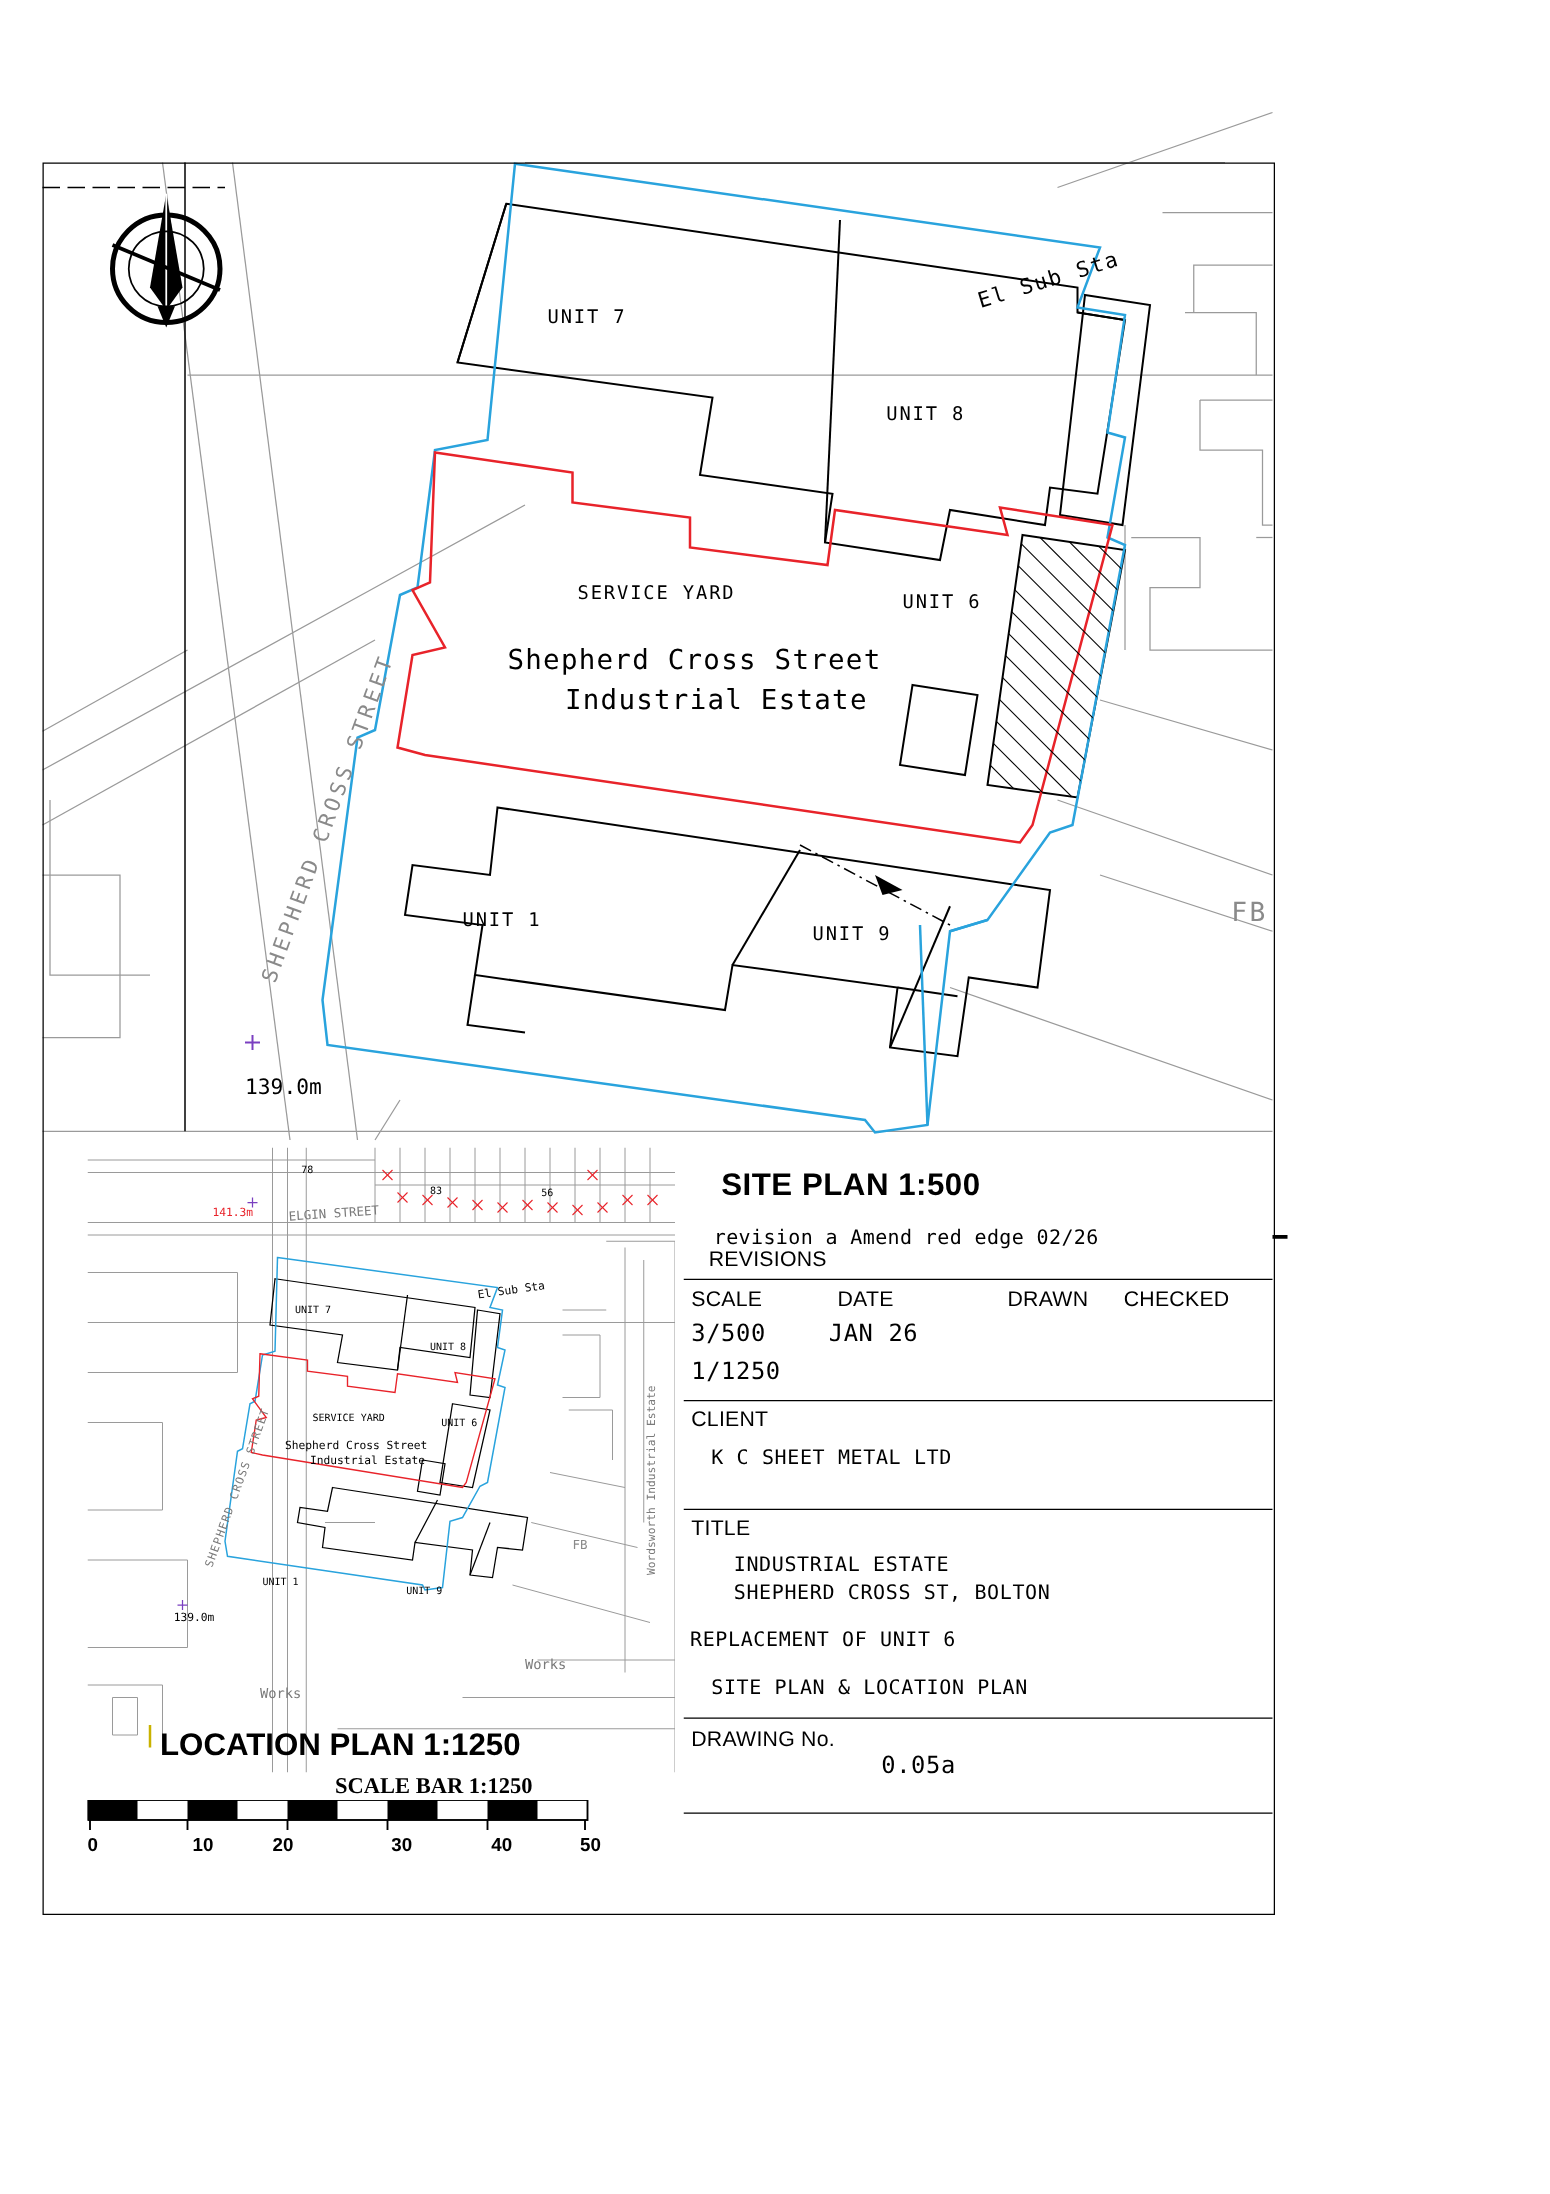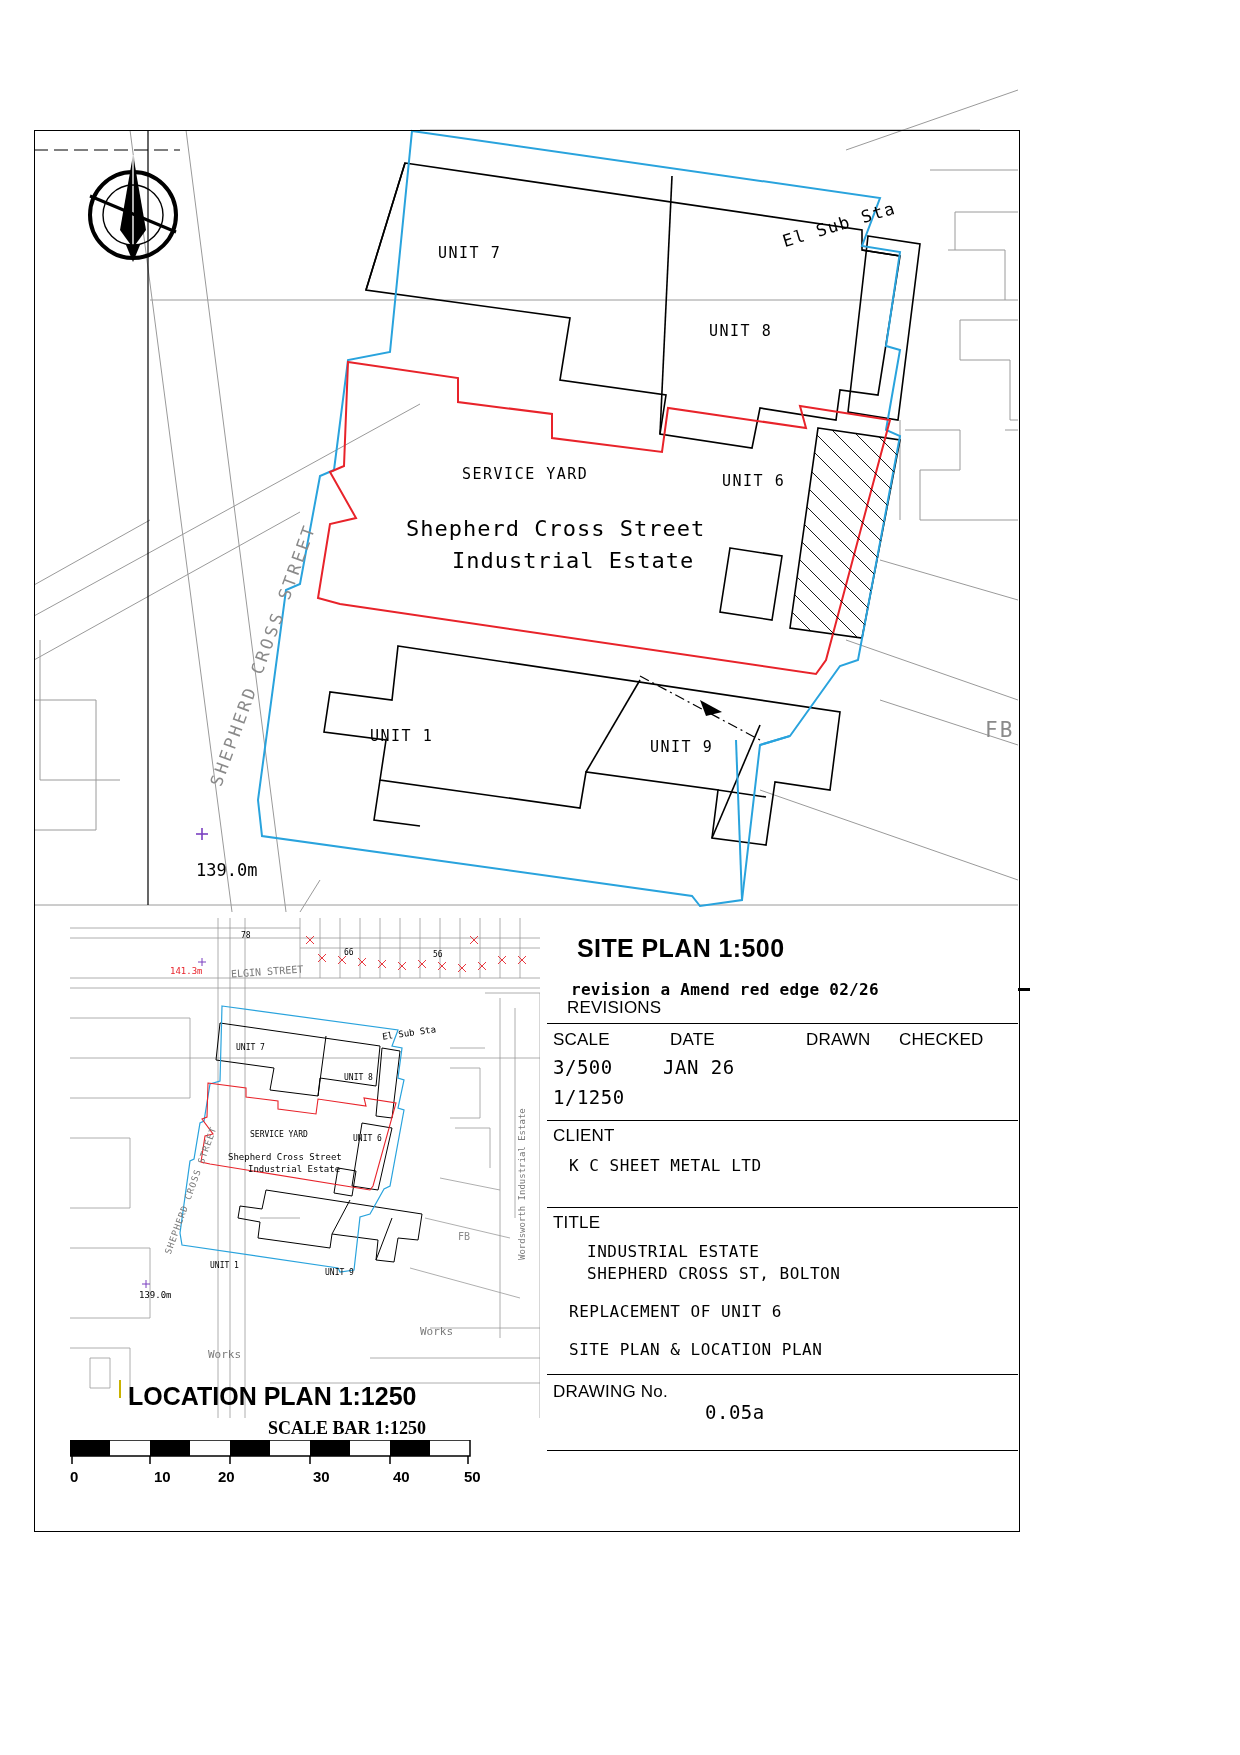--- a/index.html
+++ b/index.html
@@ -14,21 +14,21 @@
   .sp-est{font-size:22px;letter-spacing:1px;line-height:1.25;}
   .sp-sy{font-size:15px;letter-spacing:1.5px;}
   .sp-small{font-size:13px;}
   .sp-grey{color:#8a8a8a;}
   .sp-rot{transform-origin:0 0;}
 
   
   .tb{position:absolute;left:547px;top:920px;width:471px;height:610px;}
   .tb-row{position:absolute;left:0;width:471px;border-top:1.6px solid #000;}
   .tb h1{margin:0;font-family:"Liberation Sans",sans-serif;font-weight:bold;font-size:25px;letter-spacing:.4px;}
-  .tb .rev{font-size:16px;letter-spacing:.3px;font-weight:bold;}
+  .tb .rev{font-size:16px;letter-spacing:.3px;}
   .tb .hdr{font-family:"Liberation Sans",sans-serif;font-size:17px;letter-spacing:.2px;}
   .tb .val{font-size:19px;letter-spacing:.5px;}
   .tb .val-s{font-size:16px;letter-spacing:.5px;}
 
   .locplan-title{position:absolute;left:128px;top:1382px;font-family:"Liberation Sans",sans-serif;font-weight:bold;font-size:25px;}
   .scalebar-title{position:absolute;left:268px;top:1418px;font-family:Liberation Serif, serif;font-weight:bold;font-size:18px;}
   .sb-num{position:absolute;font-family:"Liberation Sans",sans-serif;font-weight:bold;font-size:15px;}
 </style>
 </head>
 <body>
@@ -268,21 +268,21 @@
   <div class="lbl" style="left:210px;top:1261px;font-size:8px;">UNIT 1</div>
   <div class="lbl" style="left:325px;top:1268px;font-size:8px;">UNIT 9</div>
   <div class="lbl" style="left:250px;top:1130px;font-size:8px;">SERVICE YARD</div>
   <div class="lbl" style="left:228px;top:1152px;font-size:9px;">Shepherd Cross Street</div>
   <div class="lbl" style="left:248px;top:1164px;font-size:9px;">Industrial Estate</div>
   <div class="lbl" style="left:382px;top:1028px;font-size:9px;transform:rotate(-8deg);">El Sub Sta</div>
   <div class="lbl" style="left:458px;top:1231px;font-size:10px;color:#8a8a8a;">FB</div>
   <div class="lbl" style="left:420px;top:1325px;font-size:11px;color:#7a7a7a;">Works</div>
   <div class="lbl" style="left:208px;top:1348px;font-size:11px;color:#7a7a7a;">Works</div>
   <div class="lbl" style="left:241px;top:931px;font-size:8px;">78</div>
-  <div class="lbl" style="left:344px;top:948px;font-size:8px;">66</div>
+  <div class="lbl" style="left:344px;top:948px;font-size:8px;">83</div>
   <div class="lbl" style="left:433px;top:950px;font-size:8px;">56</div>
 
   <div class="locplan-title">LOCATION PLAN 1:1250</div>
   <div class="scalebar-title">SCALE BAR 1:1250</div>
 
   <svg width="420" height="40" style="position:absolute;left:70px;top:1440px;">
     <rect x="0" y="0" width="400" height="16" fill="#ffffff" stroke="#000" stroke-width="1.5"></rect>
     <rect x="0" y="0" width="40" height="16" fill="#000"></rect>
     <rect x="80" y="0" width="40" height="16" fill="#000"></rect>
     <rect x="160" y="0" width="40" height="16" fill="#000"></rect>
@@ -322,21 +322,21 @@
     <div class="val" style="position:absolute;left:360px;top:136px;"></div>
 
     <div class="tb-row" style="top:200px;"></div>
     <div class="hdr" style="position:absolute;left:6px;top:206px;">CLIENT</div>
     <div class="val-s" style="position:absolute;left:22px;top:236px;">K C SHEET METAL LTD</div>
 
     <div class="tb-row" style="top:287px;"></div>
     <div class="hdr" style="position:absolute;left:6px;top:293px;">TITLE</div>
     <div class="val-s" style="position:absolute;left:40px;top:322px;">INDUSTRIAL ESTATE</div>
     <div class="val-s" style="position:absolute;left:40px;top:344px;">SHEPHERD CROSS ST, BOLTON</div>
-    <div class="val-s" style="position:absolute;left:22px;top:382px;">REPLACEMENT OF UNIT 6</div>
+    <div class="val-s" style="position:absolute;left:5px;top:382px;">REPLACEMENT OF UNIT 6</div>
     <div class="val-s" style="position:absolute;left:22px;top:420px;">SITE PLAN &amp; LOCATION PLAN</div>
 
     <div class="tb-row" style="top:454px;"></div>
     <div class="hdr" style="position:absolute;left:6px;top:462px;">DRAWING No.</div>
     <div class="val" style="position:absolute;left:158px;top:481px;">0.05a</div>
     <div class="tb-row" style="top:530px;"></div>
   </div>
 
   <div style="position:absolute;left:1018px;top:988px;width:12px;height:3px;background:#000;"></div>
 

